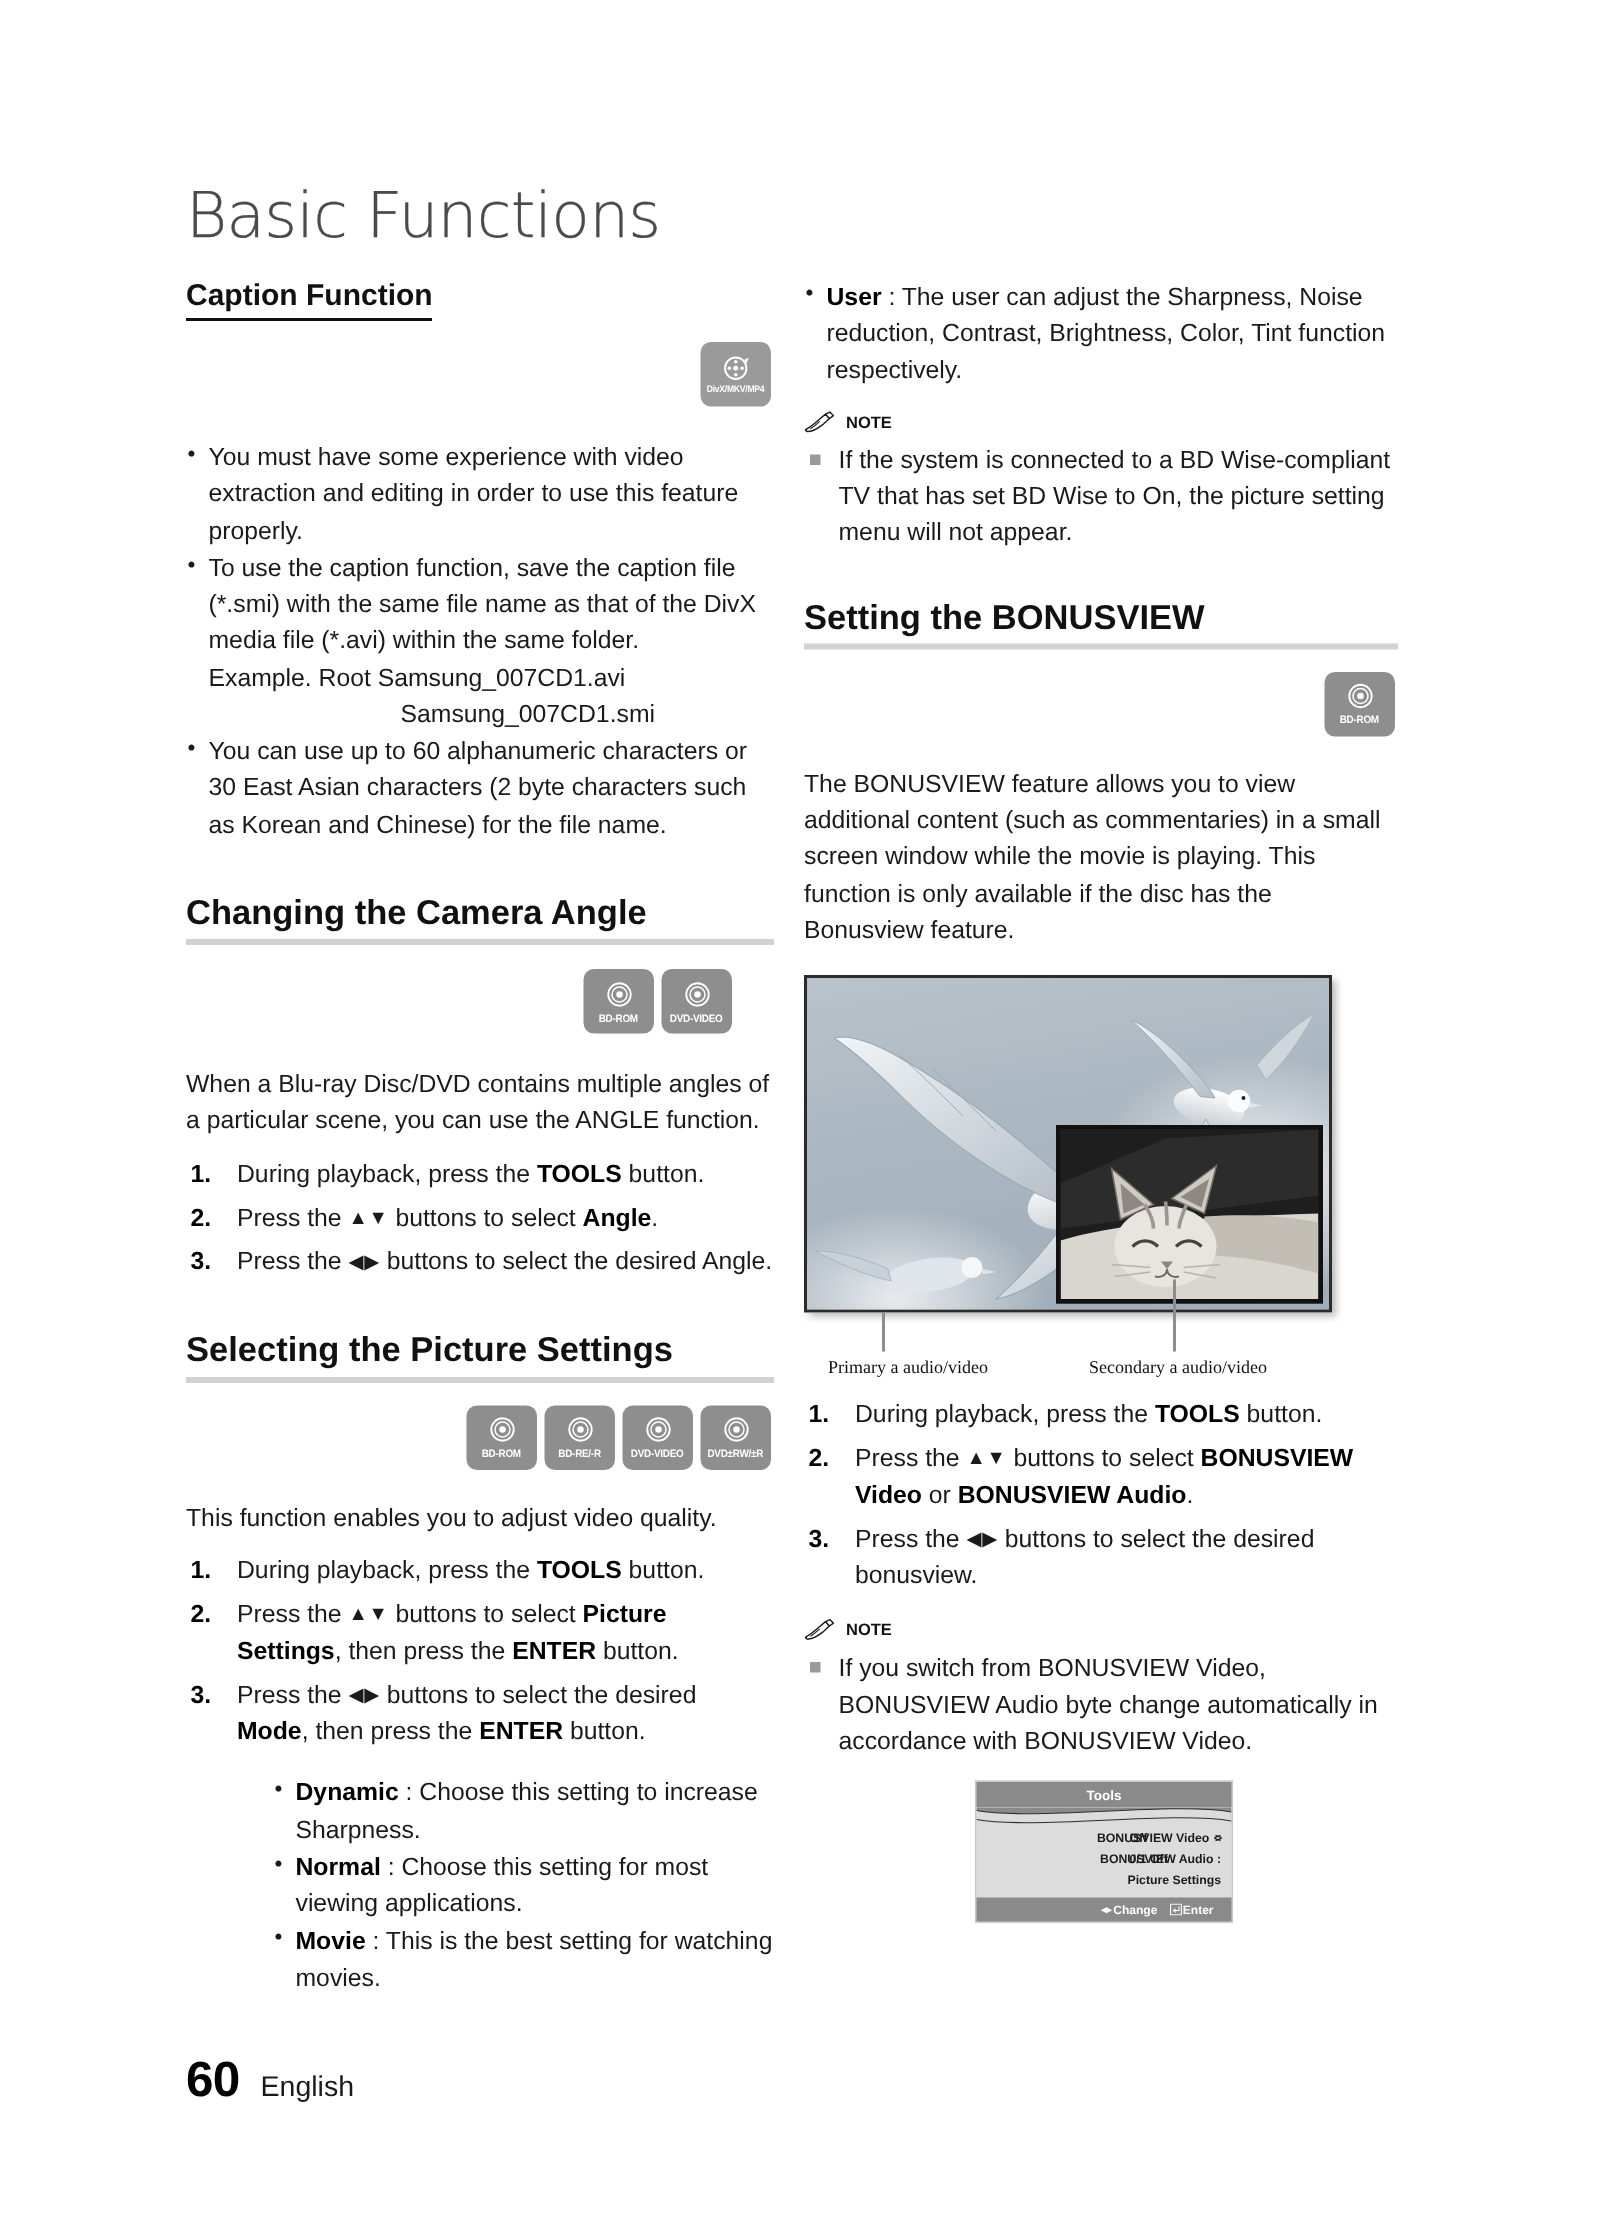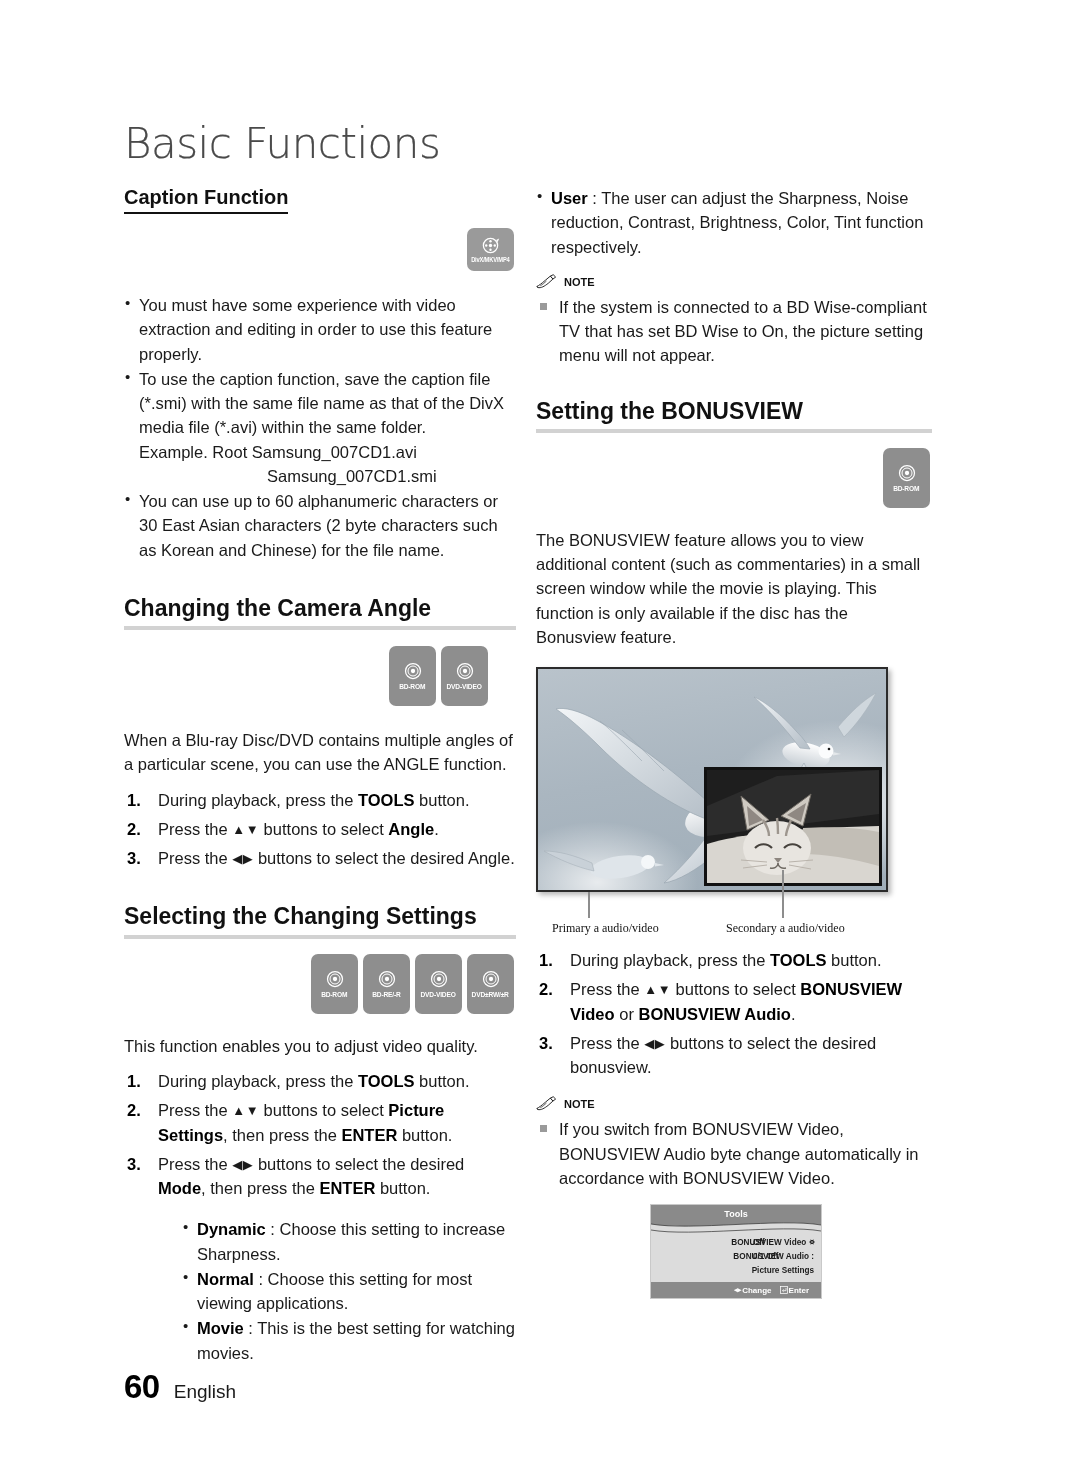--- a/index.html
+++ b/index.html
@@ -162,21 +162,21 @@
   }
 
   
   .badge-row {
     display: flex;
     gap: 5px;
     justify-content: flex-end;
   }
   .disc-badge {
     width: 47px;
-    height: 60px;
+    height: 43px;
     border-radius: 7px;
     background: #8e8e8e;
     display: flex;
     flex-direction: column;
     align-items: center;
     justify-content: center;
     gap: 1px;
   }
   .disc-glyph { display: block; }
   .disc-label {
@@ -415,21 +415,21 @@
       <div style="height:11px"></div>
       <ol class="steps">
         <li><span>During playback, press the </span><b>TOOLS</b><span> button.</span></li>
         <li><span>Press the </span><span class="arrows">▲▼</span><span> buttons to select </span><b>Angle</b><span>.</span></li>
         <li><span>Press the </span><span class="arrows">◀▶</span><span> buttons to select the desired Angle.</span></li>
       </ol>
     </div>
 
     <div style="height:28px"></div>
     <div>
-      <div class="section-head">Selecting the Changing Settings</div>
+      <div class="section-head">Selecting the Picture Settings</div>
 
       <div class="badge-row" style="margin-top:15px;margin-right:2px;">
         <div class="disc-badge">
           <svg class="disc-glyph" width="20" height="20" viewBox="0 0 24 24">
             <circle cx="12" cy="12" r="9" fill="none" stroke="#ffffff" stroke-width="1.5"></circle>
             <circle cx="12" cy="12" r="6" fill="none" stroke="#ffffff" stroke-width="1.2"></circle>
             <circle cx="12" cy="12" r="2.6" fill="#ffffff"></circle>
           </svg>
           <span class="disc-label">BD-ROM</span>
         </div>

